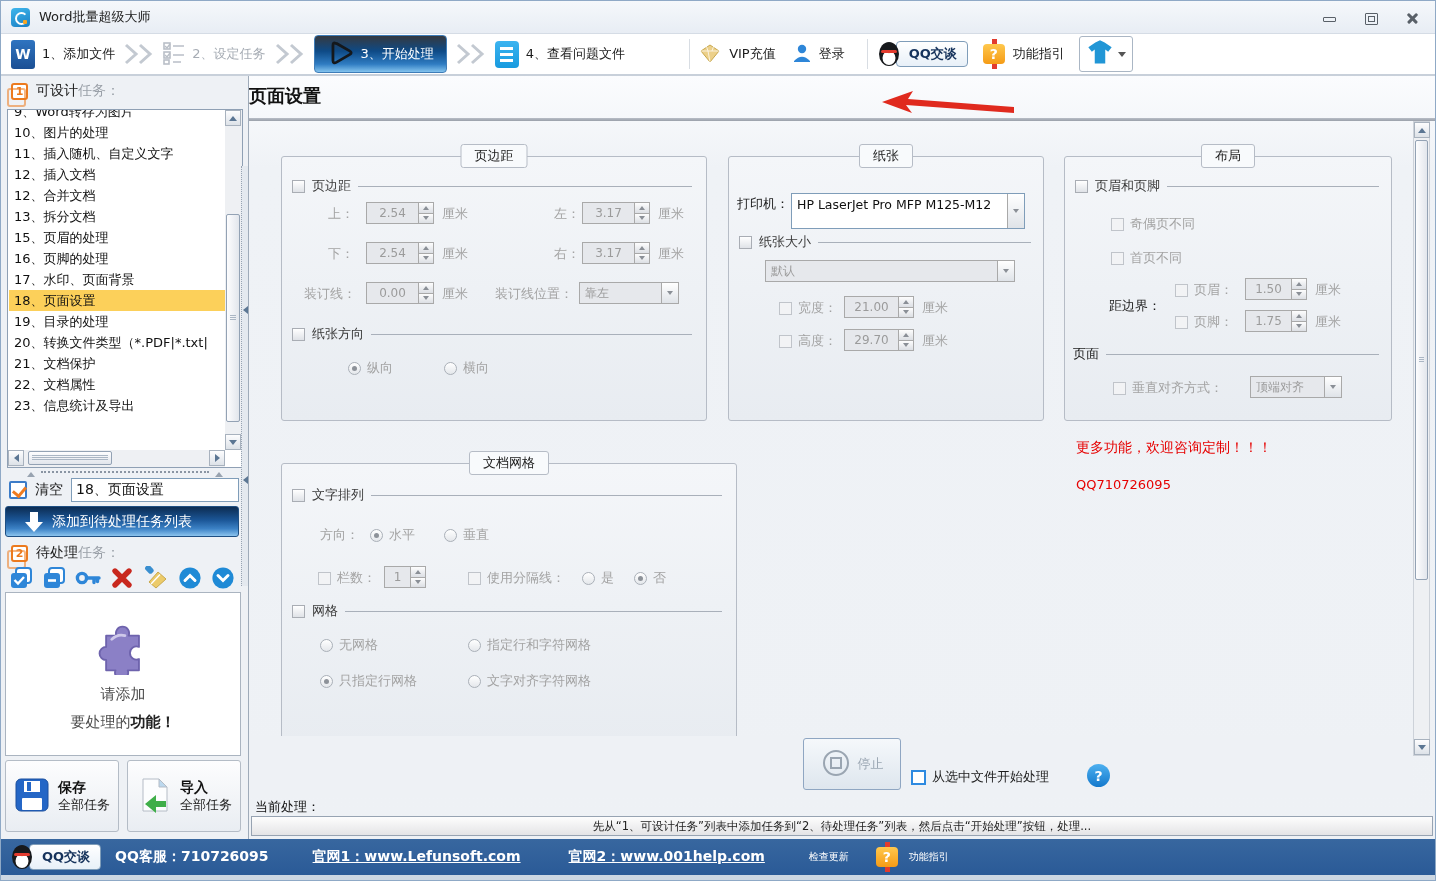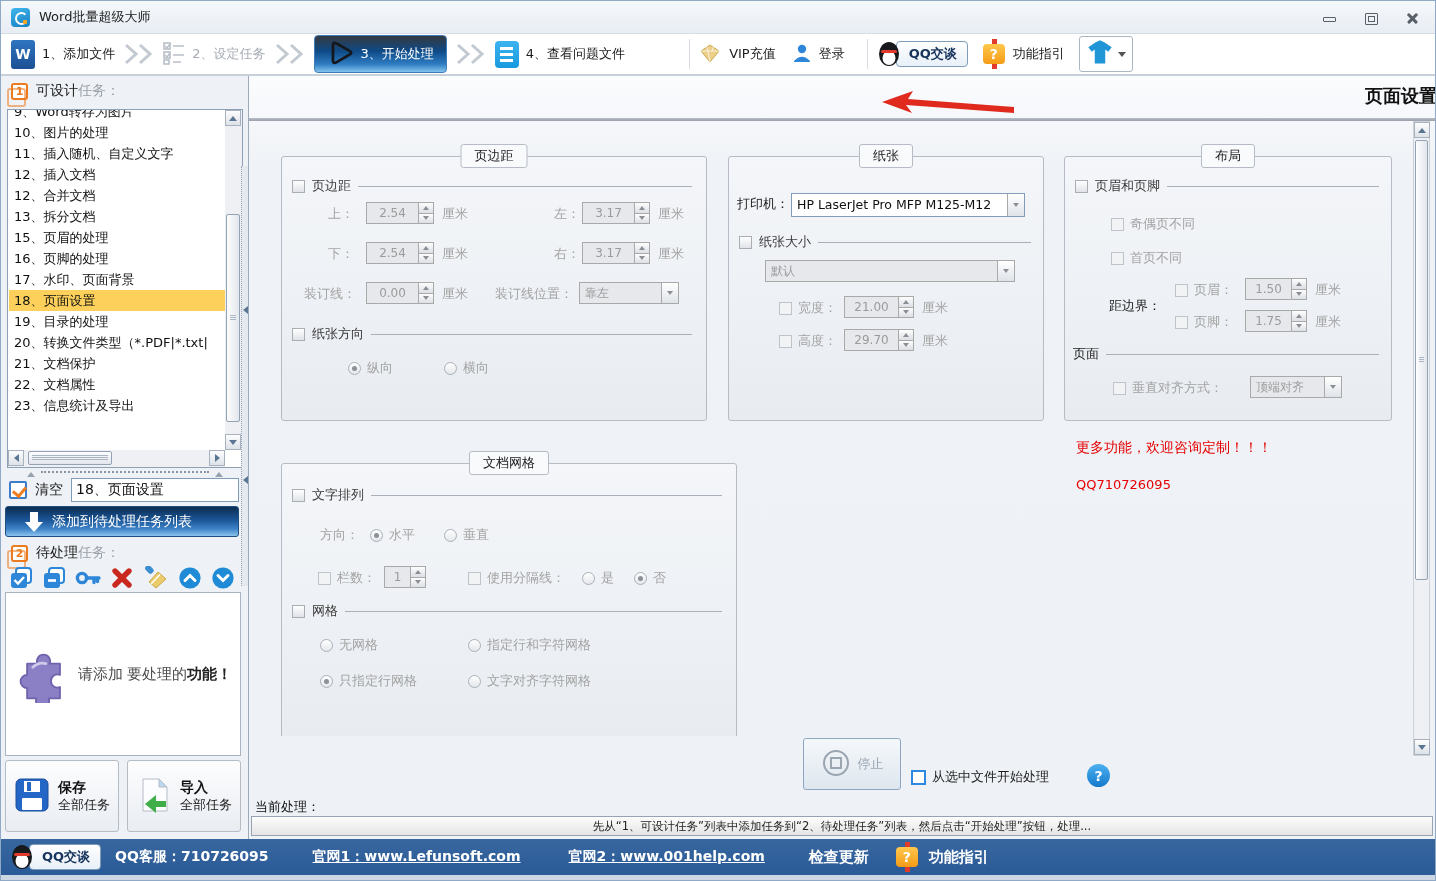--- a/index.html
+++ b/index.html
@@ -82,32 +82,32 @@
                     border-right:3.5px solid #f07c20;border-bottom:3.5px solid #f07c20;transform:rotate(40deg)}
   .clearlbl{font-size:14px;color:#1c1c1c}
   .taskinput{width:168px;height:24px;border:1px solid #7f9db9;font-size:14px;padding:0 4px;color:#111;background:#fff;
              font-family:inherit}
   .addbtn{position:absolute;left:4px;width:234px;height:31px;border:1px solid #1e4f83;border-radius:3px;
           background:linear-gradient(180deg,#0c2c52 0%,#1b5697 45%,#3c82c6 75%,#8cc4ee 100%);
           color:#fff;font-size:14px;display:flex;align-items:center;justify-content:center;gap:8px}
   .iconrow{position:absolute;left:8px;display:flex;gap:9px;align-items:center}
   .iconrow svg{display:block}
   .emptypanel{position:absolute;left:4px;width:236px;background:#fff;border:1px solid #aab4c0;
-              display:flex;flex-direction:row;align-items:center;justify-content:center;gap:4px}
+              display:flex;flex-direction:column;align-items:center;justify-content:center;gap:4px}
   .emptytxt{font-size:15px;color:#4c4c4c;line-height:24px}
   .emptytxt b{color:#222}
   .filebtn{position:absolute;width:114px;height:72px;border:1px solid #b4bcc6;border-radius:3px;
            background:linear-gradient(180deg,#fdfdfe,#e9edf2);display:flex;align-items:center;justify-content:center;gap:8px}
   .filebtn .t1{font-size:14px;font-weight:bold;color:#111;line-height:18px}
   .filebtn .t2{font-size:13px;color:#222;line-height:18px}
 
   
   #main{position:absolute;left:248px;top:75px;width:1188px;height:763px;
         background:linear-gradient(180deg,#fbfcfe 0%,#eff2f6 12%,#eef1f5 100%)}
-  .pagetitle{position:absolute;left:0;top:8px;width:100%;text-align:right;font-size:18px;font-weight:bold;color:#121212}
+  .pagetitle{position:absolute;left:0;top:8px;width:100%;text-align:left;font-size:18px;font-weight:bold;color:#121212}
   .titlediv{position:absolute;left:0;top:42px;width:100%;height:3px;background:linear-gradient(#b8bdc6,#9aa0aa)}
   .redarrow{position:absolute;left:632px;top:14px}
   .group{position:absolute;border:1px solid #b6bcc6;border-radius:3px;background:linear-gradient(180deg,#f4f6f9,#e8ecf1)}
   .gtab{position:absolute;top:-13px;left:50%;transform:translateX(-50%);background:#f8fafc;border:1px solid #b6bcc6;
         border-radius:3px;padding:2px 13px;font-size:13px;color:#1c1c1c;white-space:nowrap}
   .sechead{position:absolute;display:flex;align-items:center;gap:7px;font-size:13px;color:#3a3a3a}
   .sechead .line{flex:1;height:1px;background:#a9b0ba}
   .chk{width:13px;height:13px;border:1px solid #a9adb4;background:linear-gradient(#fff,#dfe2e7);flex:0 0 auto;position:relative}
   .chk.lite{background:#f2f3f5;border-color:#c0c4ca}
   .radio{width:13px;height:13px;border-radius:50%;border:1px solid #aab0b8;background:linear-gradient(#fff,#e4e7eb);flex:0 0 auto;position:relative}
@@ -119,21 +119,21 @@
   .spin .val{flex:1;text-align:center;font-size:12px;color:#9b9b9b;line-height:20px}
   .spin .ud{width:15px;display:flex;flex-direction:column;border-left:1px solid #a9a9a9}
   .spin .ud i{flex:1;display:flex;align-items:center;justify-content:center;background:linear-gradient(#fdfdfd,#dcdfe4)}
   .spin .ud i+i{border-top:1px solid #a9a9a9}
   .au{width:0;height:0;border:3px solid transparent;border-bottom:4px solid #8a8f96;margin-top:-3px}
   .ad{width:0;height:0;border:3px solid transparent;border-top:4px solid #8a8f96;margin-bottom:-3px}
   .combo{position:absolute;display:flex;height:22px;border:1px solid #a9a9a9;background:#e6e8ec}
   .combo .cval{flex:1;font-size:12px;color:#9b9b9b;line-height:20px;padding-left:5px;white-space:nowrap;overflow:hidden}
   .combo .cbtn{width:17px;border-left:1px solid #a9a9a9;background:linear-gradient(#fff,#dfe3e8);
                display:flex;align-items:center;justify-content:center}
-  .combo.en{background:#fff;border-color:#7f9db9;height:24px}
+  .combo.en{background:#fff;border-color:#7f9db9;height:36px}
   .combo.en .cval{color:#101010;font-size:12.5px;line-height:22px}
   .promo1{position:absolute;font-size:14px;color:#e60000;white-space:nowrap}
   .promo2{position:absolute;font-size:13px;color:#e60000}
   .mainsb{position:absolute;left:1164px;top:45px;width:17px;height:635px;background:#eef0f3;border:1px solid #cdd2d9}
   .ctrlbar{position:absolute;left:0;top:660px;width:1164px;height:60px;background:#eef1f5}
   .bigbtn{position:absolute;width:98px;height:52px;border:1px solid #8fa6c2;border-radius:3px;
           display:flex;align-items:center;justify-content:center;gap:7px;font-size:13px}
   .bigbtn.blue{background:linear-gradient(180deg,#34383e 0%,#0e4a86 42%,#2f7cc2 78%,#83c3ee 100%);color:#fff;border-color:#47729f}
   .bigbtn.gray{background:linear-gradient(180deg,#f5f8fb,#dee6ee);color:#9aa6b2}
   .btn2line{line-height:17px;white-space:nowrap}
@@ -144,21 +144,21 @@
   .progress{position:absolute;left:2px;top:740px;width:1182px;height:20px;border:1px solid #97a3b2;
             background:linear-gradient(180deg,#fdfdfd,#e4e4e6);display:flex;align-items:center;justify-content:center}
   .progress span{font-size:11.5px;color:#222;white-space:nowrap}
 
   
   #bluebar{position:absolute;left:0;top:838px;width:100%;height:36px;
            background:linear-gradient(180deg,#35659f,#2b5globalc);background:linear-gradient(180deg,#38679f,#2a5a97);
            display:flex;align-items:center;padding-left:8px;color:#fff}
   #bluebar .svc{font-size:14px;font-weight:bold;margin-left:14px}
   #bluebar a{color:#fff;font-size:14px;font-weight:bold;text-decoration:underline}
-  #bluebar .chkupd{font-size:15px;font-weight:bold}
+  #bluebar .chkupd{font-size:10px;font-weight:normal}
   #bottomstrip{position:absolute;left:0;top:874px;width:100%;height:7px;background:#ccd7e3}
 </style>
 </head>
 <body>
 
 <div id="win">
 
   <div id="titlebar">
     <span class="appicon"></span>
     <span class="wtitle">Word批量超级大师</span>

